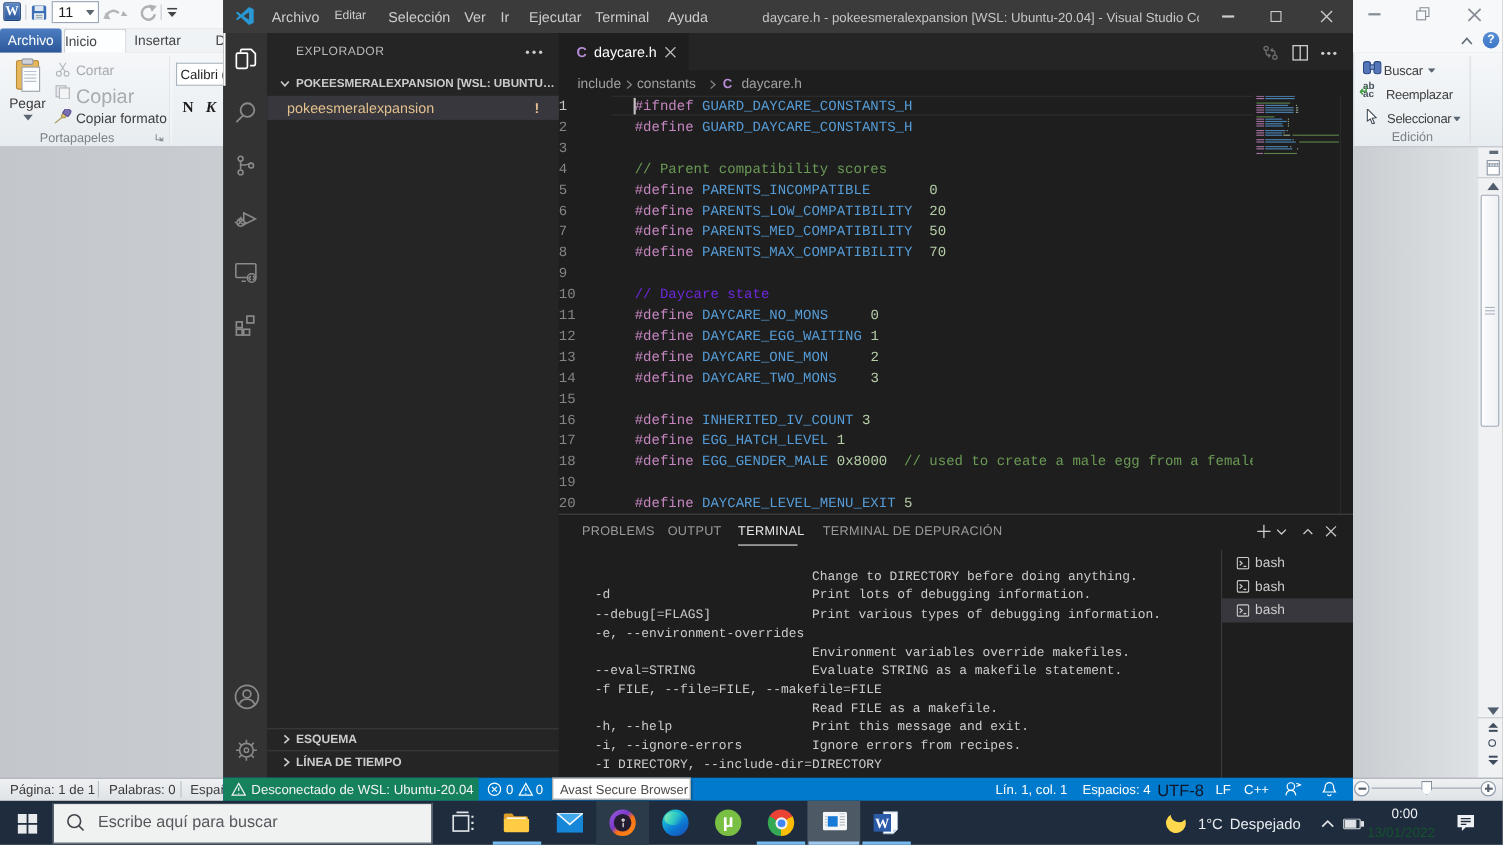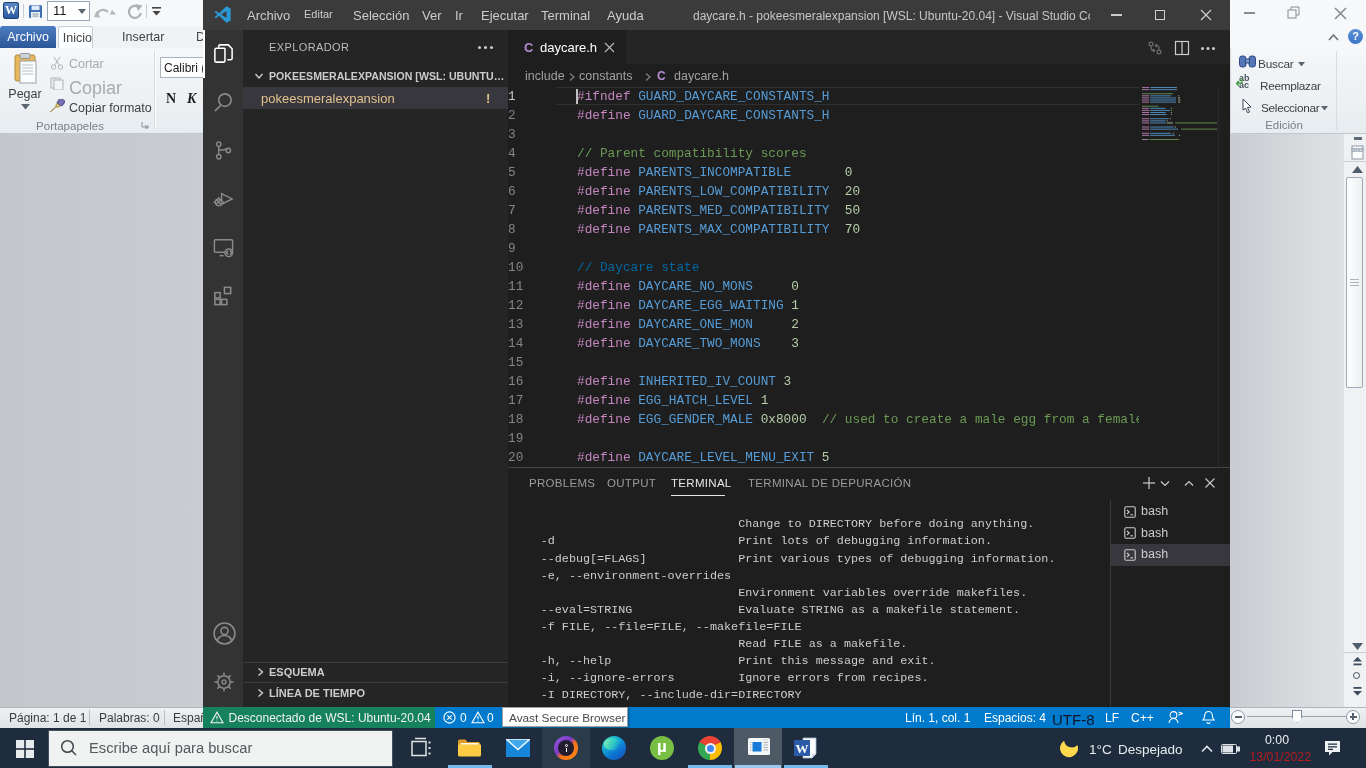--- a/index.html
+++ b/index.html
@@ -37,21 +37,21 @@
     <path d="M9.5 1 L16.5 2.5 L12 8 Z" fill="#aeb1b4"></path>
   </svg>
 <div class="a" style="left:146px;top:4px;width:1px;height:14px;background:#c9ced4"></div>
 <svg class="a" style="left:151px;top:7px" width="11" height="9">
     <rect x="1" y="0" width="9" height="1.6" fill="#444"></rect>
     <path d="M1.5 4h8l-4 4.5z" fill="#444"></path>
   </svg>
 
 <div class="a" style="left:0;top:26px;width:203px;height:22px;background:#f0f3f6"></div>
 <div class="a" style="left:0;top:26px;width:56px;height:22px;background:linear-gradient(#4c7dc2,#2b5797);border-radius:3px 3px 0 0;color:#fff;font-size:12.5px;text-align:center;line-height:22px">Archivo</div>
-<div class="a" style="left:58px;top:26px;width:35px;height:22px;background:#fdfeff;border:1px solid #c8cdd3;border-bottom:none;border-radius:3px 3px 0 0;color:#444;font-size:12.5px;text-align:right;line-height:22px">Inicio</div>
+<div class="a" style="left:58px;top:26px;width:57px;height:22px;background:#fdfeff;border:1px solid #c8cdd3;border-bottom:none;border-radius:3px 3px 0 0;color:#444;font-size:12.5px;text-align:left;line-height:22px">Inicio</div>
 <div class="a" style="left:122px;top:26px;color:#444;font-size:12.5px;line-height:22px">Insertar</div>
 <div class="a" style="left:196px;top:26px;color:#444;font-size:12.5px;line-height:22px">Dise</div>
 
 <div class="a" style="left:0;top:48px;width:203px;height:86px;background:linear-gradient(#f5f7f9,#edf1f4 60%,#e7ecf0);border-bottom:1px solid #c2c7cd"></div>
 
 <svg class="a" style="left:12px;top:53px" width="28" height="33">
 <rect x="3" y="2" width="20" height="26" rx="2" fill="#e8b75c" stroke="#b58a3a"></rect>
 <rect x="8" y="0.5" width="10" height="5" rx="1.5" fill="#cfd3d8" stroke="#8e959c"></rect>
 <rect x="8" y="8" width="16" height="22" fill="#fbfcfd" stroke="#9aa1a8"></rect>
 <g stroke="#b9c2cb">
@@ -320,21 +320,21 @@
 <div class="a" style="left:577px;top:87px;width:562px;height:380px;overflow:hidden">
     <pre style="font-family:'Liberation Mono',monospace;font-size:12.766px;line-height:19px;color:#d4d4d4"><span style="color:#c586c0">#ifndef</span> <span style="color:#569cd6">GUARD_DAYCARE_CONSTANTS_H</span>
 <span style="color:#c586c0">#define</span> <span style="color:#569cd6">GUARD_DAYCARE_CONSTANTS_H</span>
 
 <span style="color:#6a9955">// Parent compatibility scores</span>
 <span style="color:#c586c0">#define</span> <span style="color:#569cd6">PARENTS_INCOMPATIBLE</span>       <span style="color:#b5cea8">0</span>
 <span style="color:#c586c0">#define</span> <span style="color:#569cd6">PARENTS_LOW_COMPATIBILITY</span>  <span style="color:#b5cea8">20</span>
 <span style="color:#c586c0">#define</span> <span style="color:#569cd6">PARENTS_MED_COMPATIBILITY</span>  <span style="color:#b5cea8">50</span>
 <span style="color:#c586c0">#define</span> <span style="color:#569cd6">PARENTS_MAX_COMPATIBILITY</span>  <span style="color:#b5cea8">70</span>
 
-<span style="color:#0369a1">// Daycare state</span>
+<span style="color:#6d28d9">// Daycare state</span>
 <span style="color:#c586c0">#define</span> <span style="color:#569cd6">DAYCARE_NO_MONS</span>     <span style="color:#b5cea8">0</span>
 <span style="color:#c586c0">#define</span> <span style="color:#569cd6">DAYCARE_EGG_WAITING</span> <span style="color:#b5cea8">1</span>
 <span style="color:#c586c0">#define</span> <span style="color:#569cd6">DAYCARE_ONE_MON</span>     <span style="color:#b5cea8">2</span>
 <span style="color:#c586c0">#define</span> <span style="color:#569cd6">DAYCARE_TWO_MONS</span>    <span style="color:#b5cea8">3</span>
 
 <span style="color:#c586c0">#define</span> <span style="color:#569cd6">INHERITED_IV_COUNT</span> <span style="color:#b5cea8">3</span>
 <span style="color:#c586c0">#define</span> <span style="color:#569cd6">EGG_HATCH_LEVEL</span> <span style="color:#b5cea8">1</span>
 <span style="color:#c586c0">#define</span> <span style="color:#569cd6">EGG_GENDER_MALE</span> <span style="color:#b5cea8">0x8000</span>  <span style="color:#6a9955">// used to create a male egg from a female-only species</span>
 
 <span style="color:#c586c0">#define</span> <span style="color:#569cd6">DAYCARE_LEVEL_MENU_EXIT</span> <span style="color:#b5cea8">5</span></pre>
@@ -558,17 +558,17 @@
 <div class="a" style="left:1118px;top:742px;font-size:13.5px;color:#e8ecef">Despejado</div>
 <svg class="a" style="left:1201px;top:744.5px" width="12" height="8" fill="none" stroke="#dfe3e6" stroke-width="1.6">
     <path d="M1 6.5 L6 1.5 L11 6.5"></path>
   </svg>
 <svg class="a" style="left:1221px;top:743.5px" width="19" height="10" fill="none" stroke="#dfe3e6">
     <rect x="0.5" y="0.5" width="15" height="9" rx="1"></rect>
     <rect x="16.5" y="3" width="2" height="4" fill="#dfe3e6"></rect>
     <rect x="2" y="2" width="9.5" height="6" fill="#dfe3e6"></rect>
   </svg>
 <div class="a" style="left:1247px;top:732.5px;width:60px;text-align:center;font-size:12.3px;color:#eef1f3">0:00</div>
-<div class="a" style="left:1243px;top:749.5px;width:68px;text-align:right;font-size:12.3px;color:#b91c1c">13/01/2022</div>
+<div class="a" style="left:1243px;top:749.5px;width:68px;text-align:left;font-size:12.3px;color:#14532d">13/01/2022</div>
 <svg class="a" style="left:1324px;top:740px" width="17" height="17">
     <path d="M1 1 h15 v11 h-7.5 l-3.5 3.5 v-3.5 h-4 Z" fill="#eef1f3"></path>
     <path d="M4 4.2 h9 M4 6.8 h9 M4 9.4 h5" stroke="#1e2c3e" stroke-width="1.3"></path>
   </svg>
 
 </body></html>

